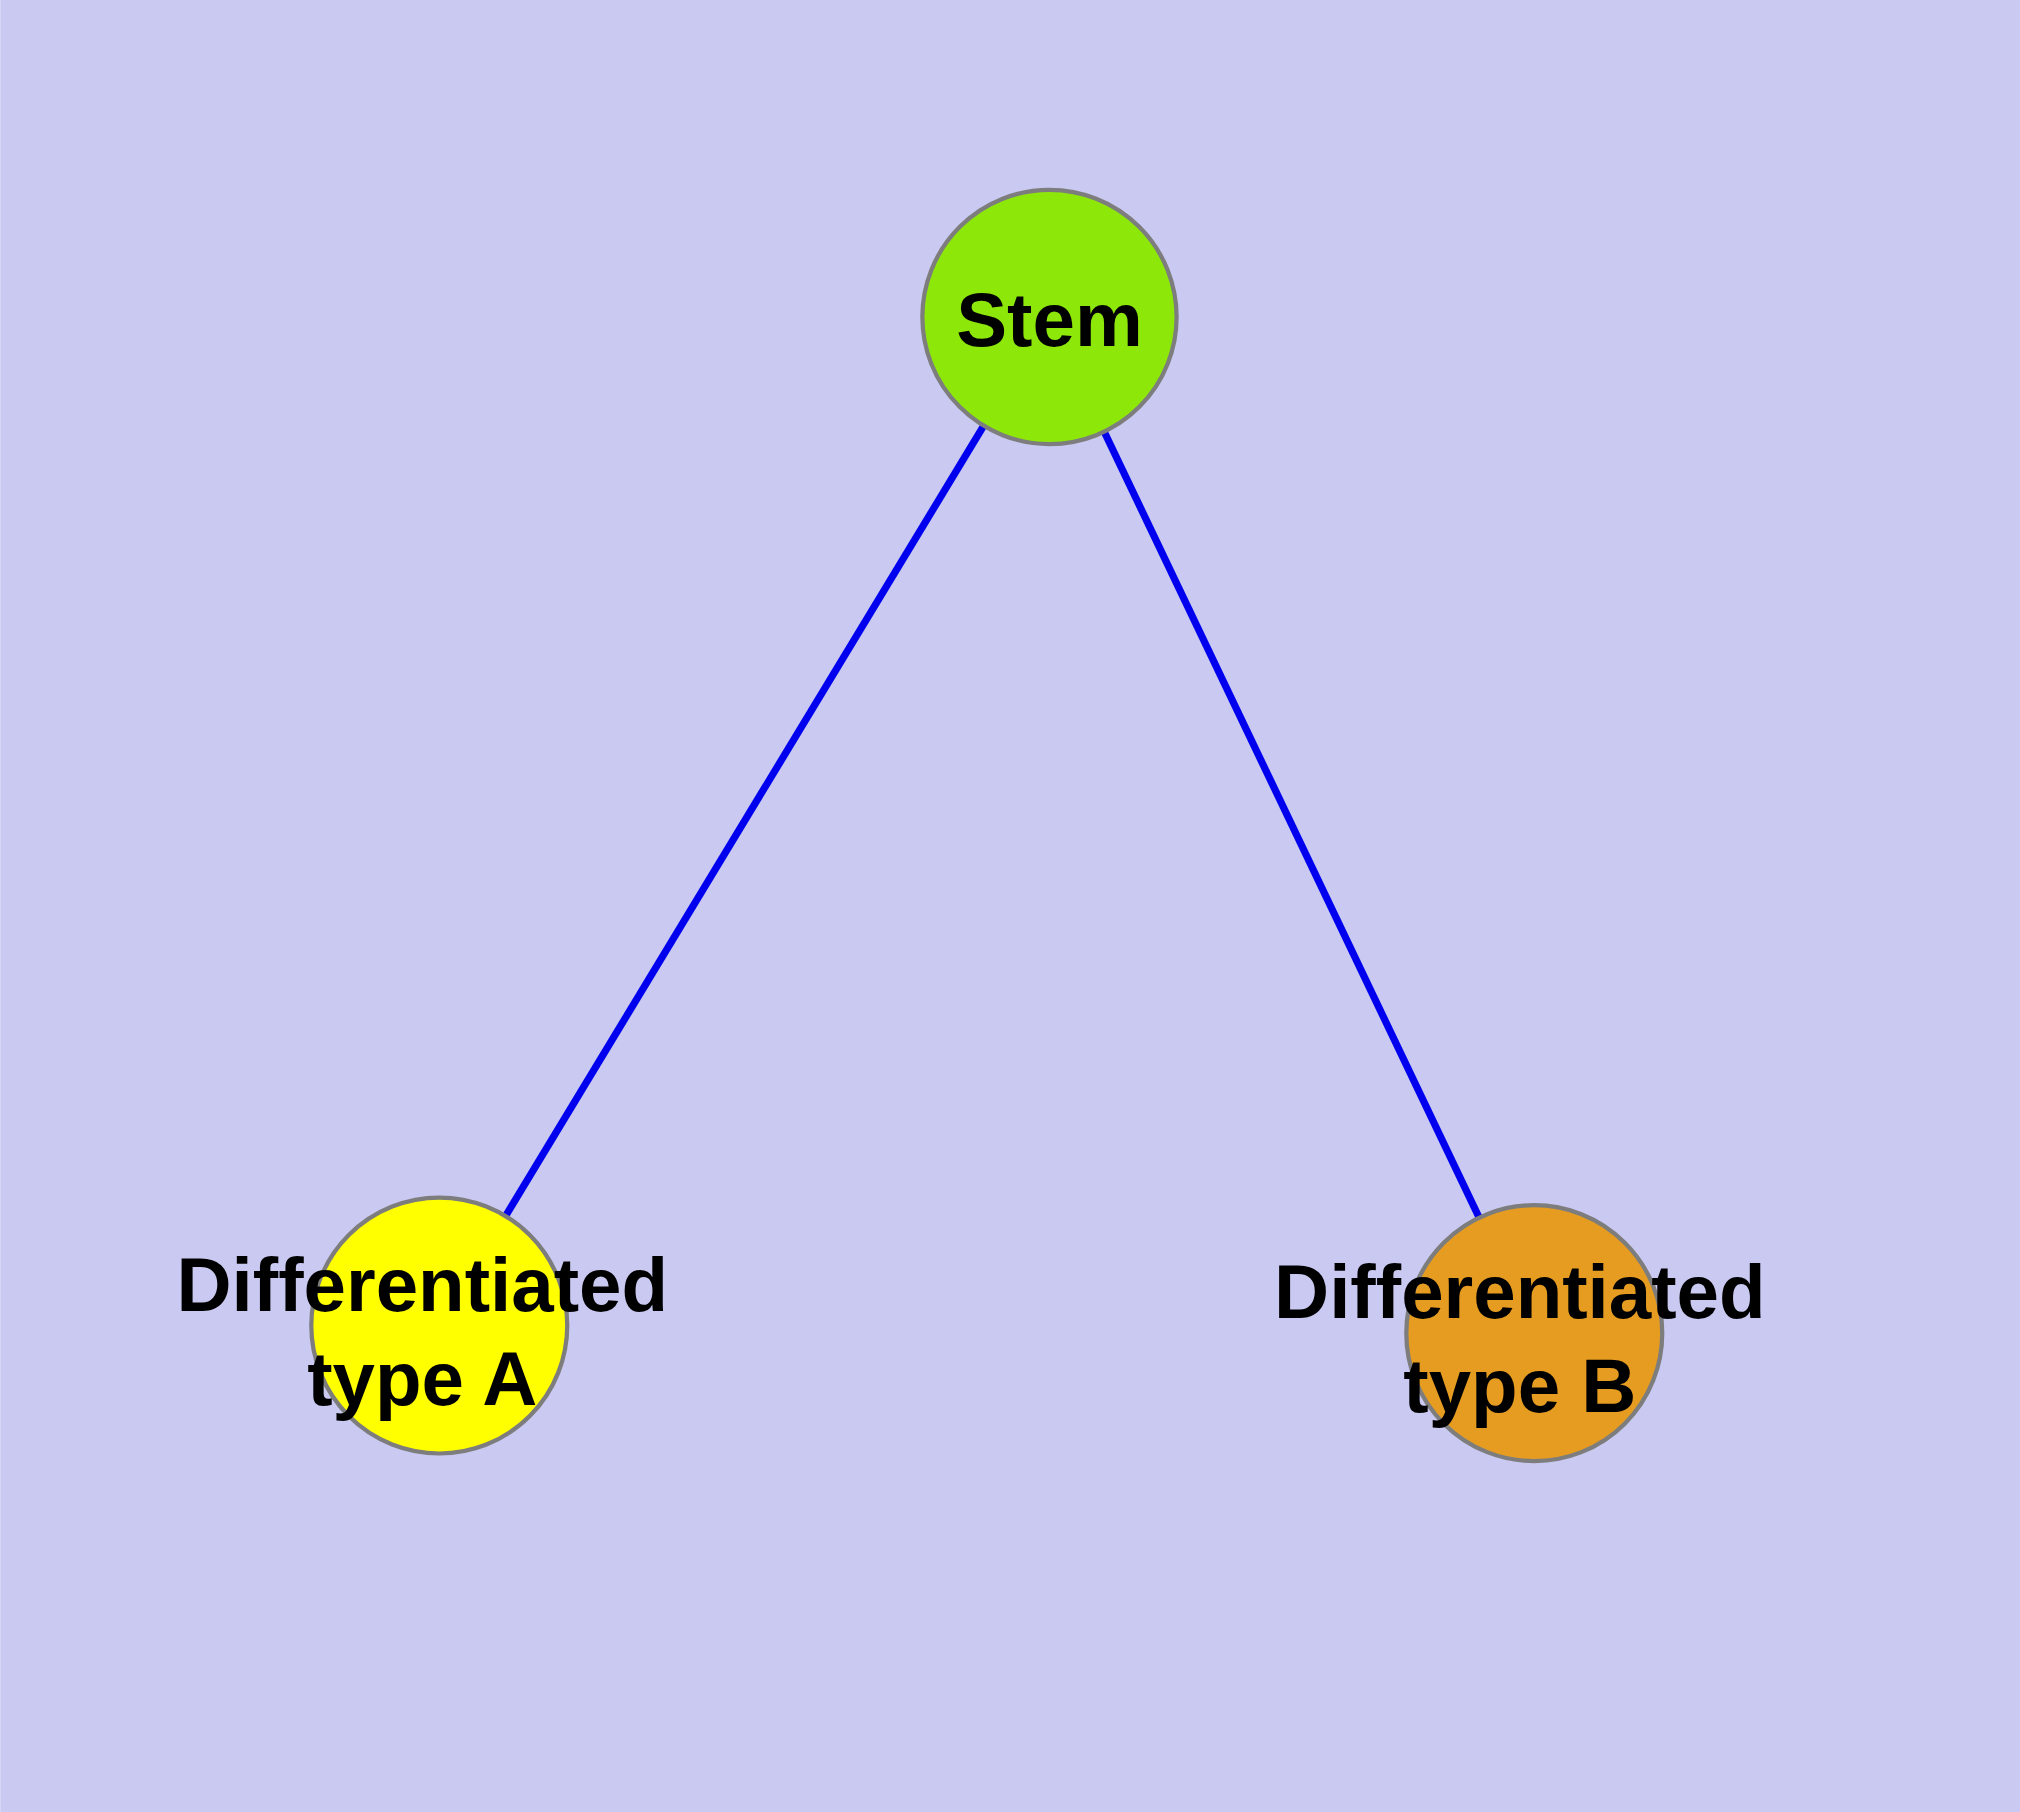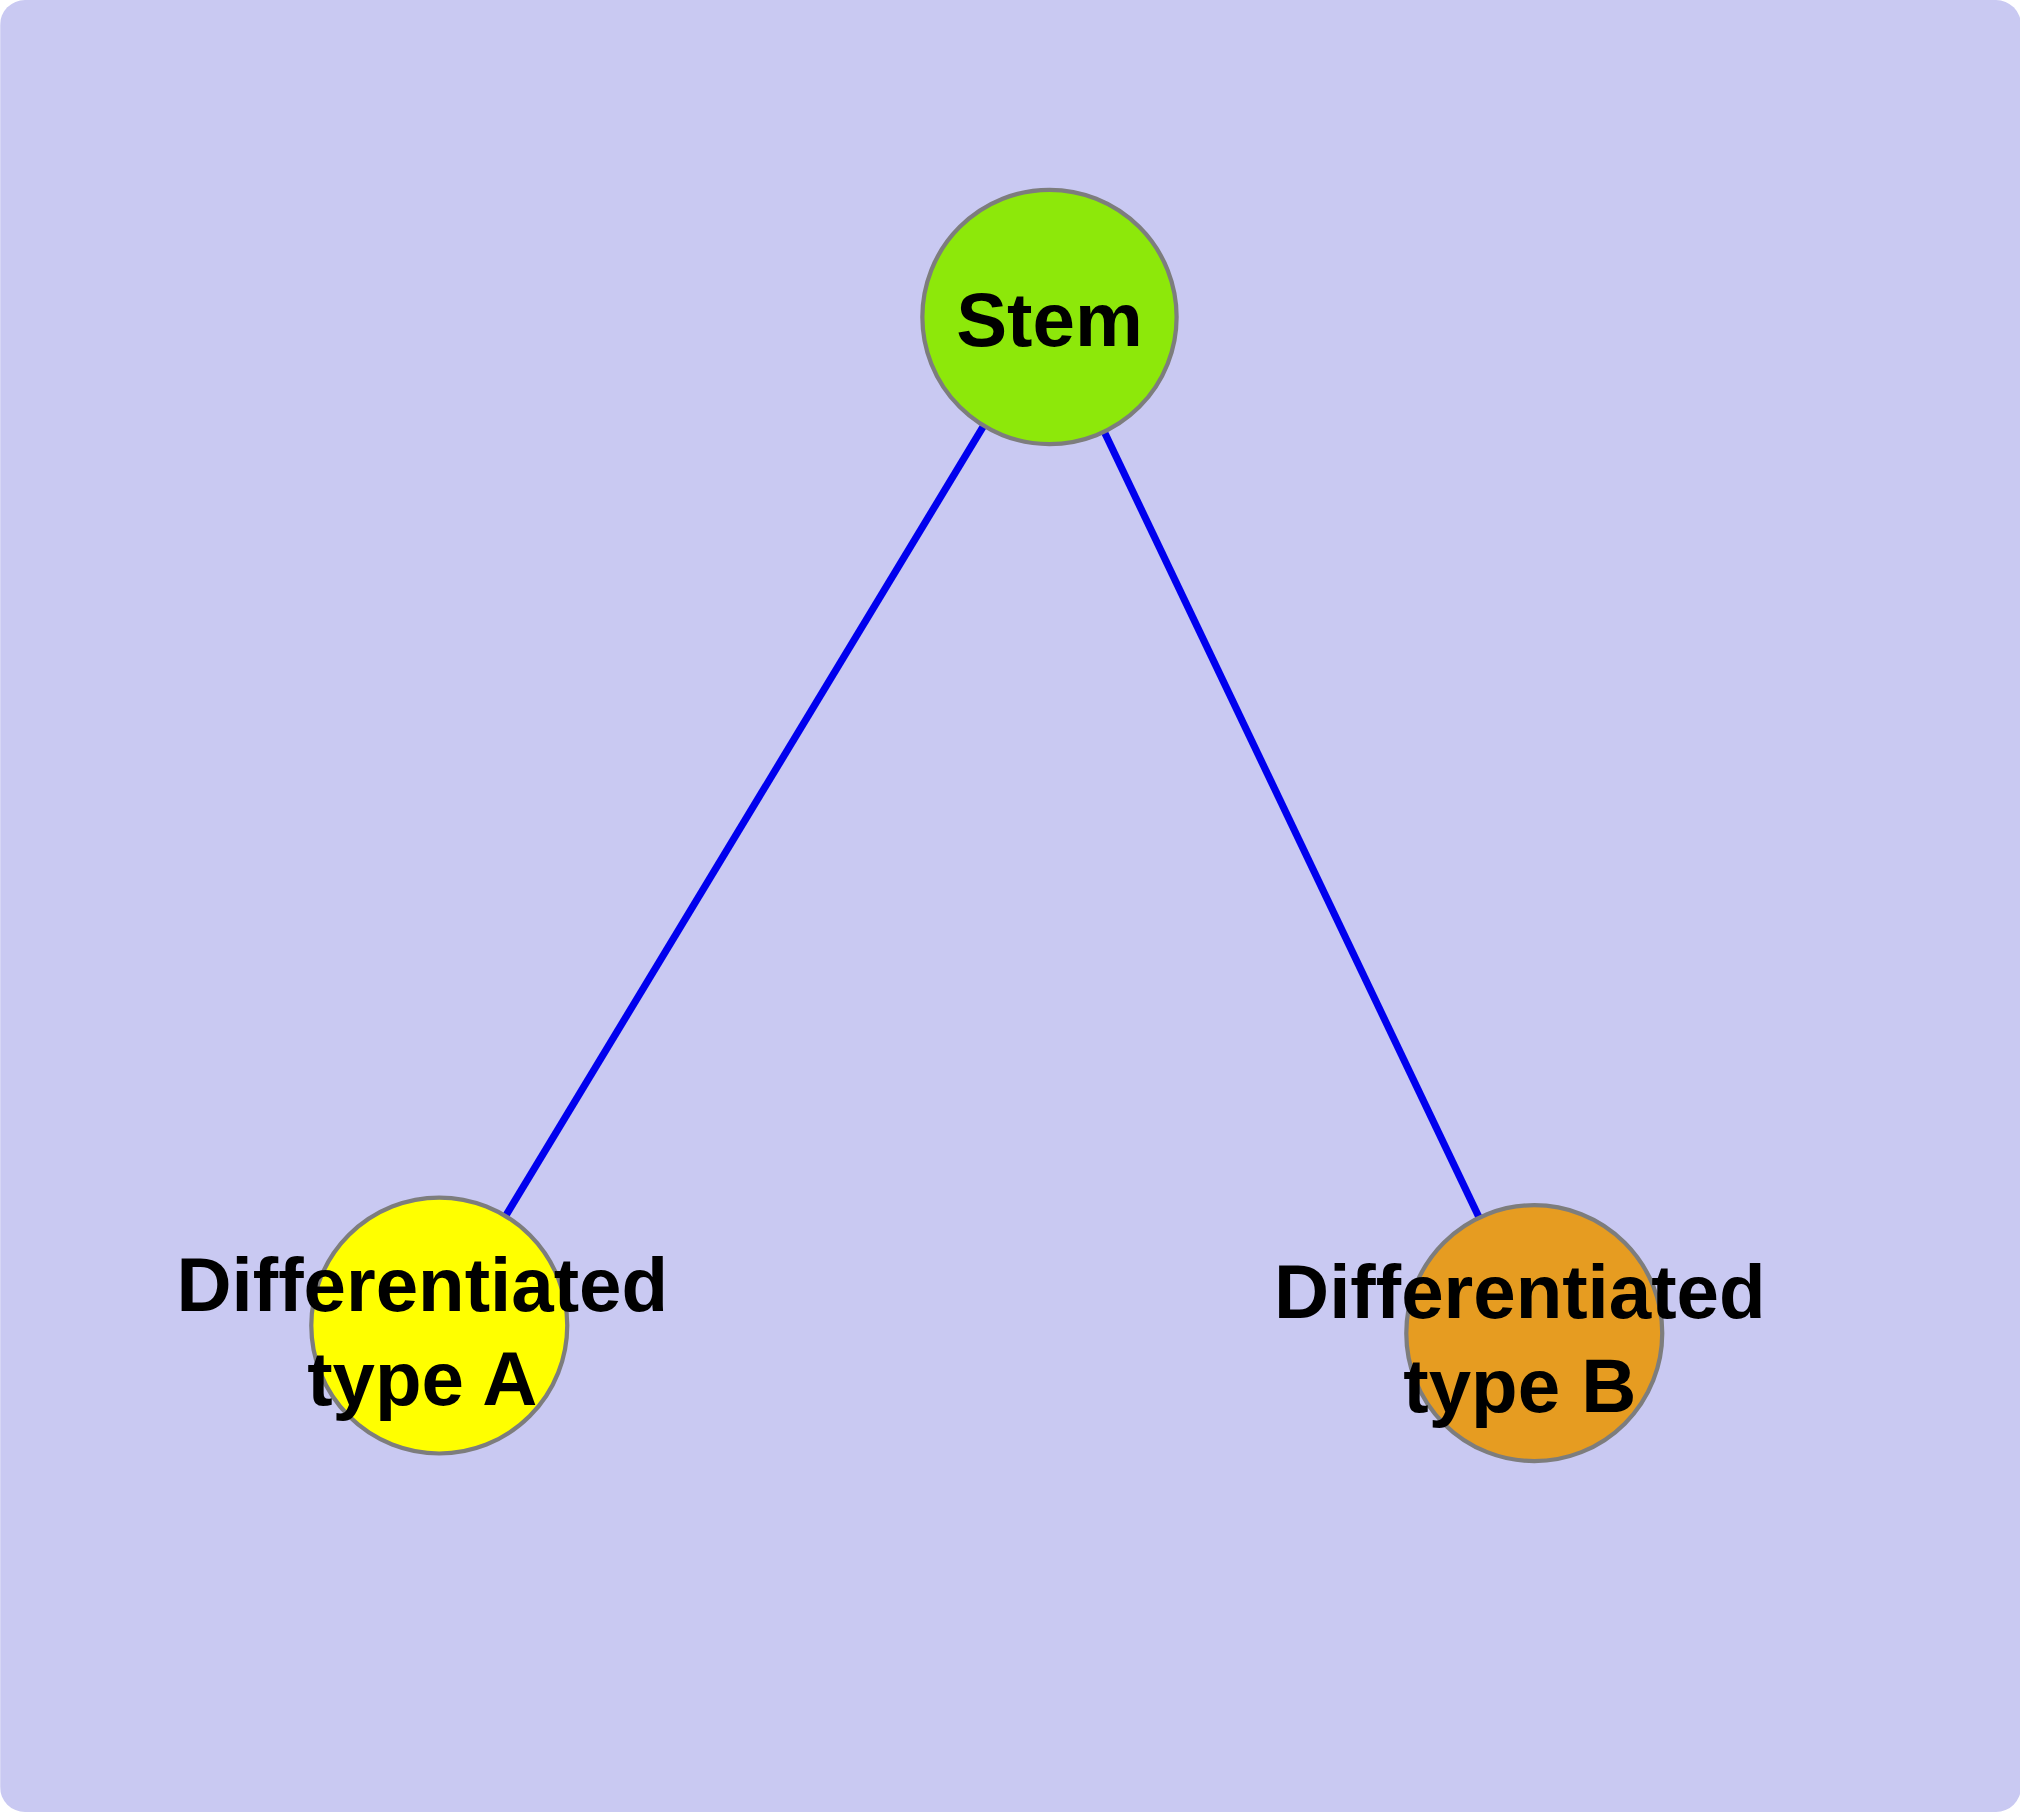--- a/index.html
+++ b/index.html
@@ -5,21 +5,20 @@
   html, body {
     margin: 0;
     padding: 0;
     background: #ffffff;
   }
   .canvas {
     position: relative;
     width: 2021px;
     height: 1812px;
     overflow: hidden;
-    border-radius: 25px;
   }
   .canvas svg {
     display: block;
     width: 100%;
     height: 100%;
   }
   .edge {
     stroke-width: 8.5px;
     fill: none;
   }

